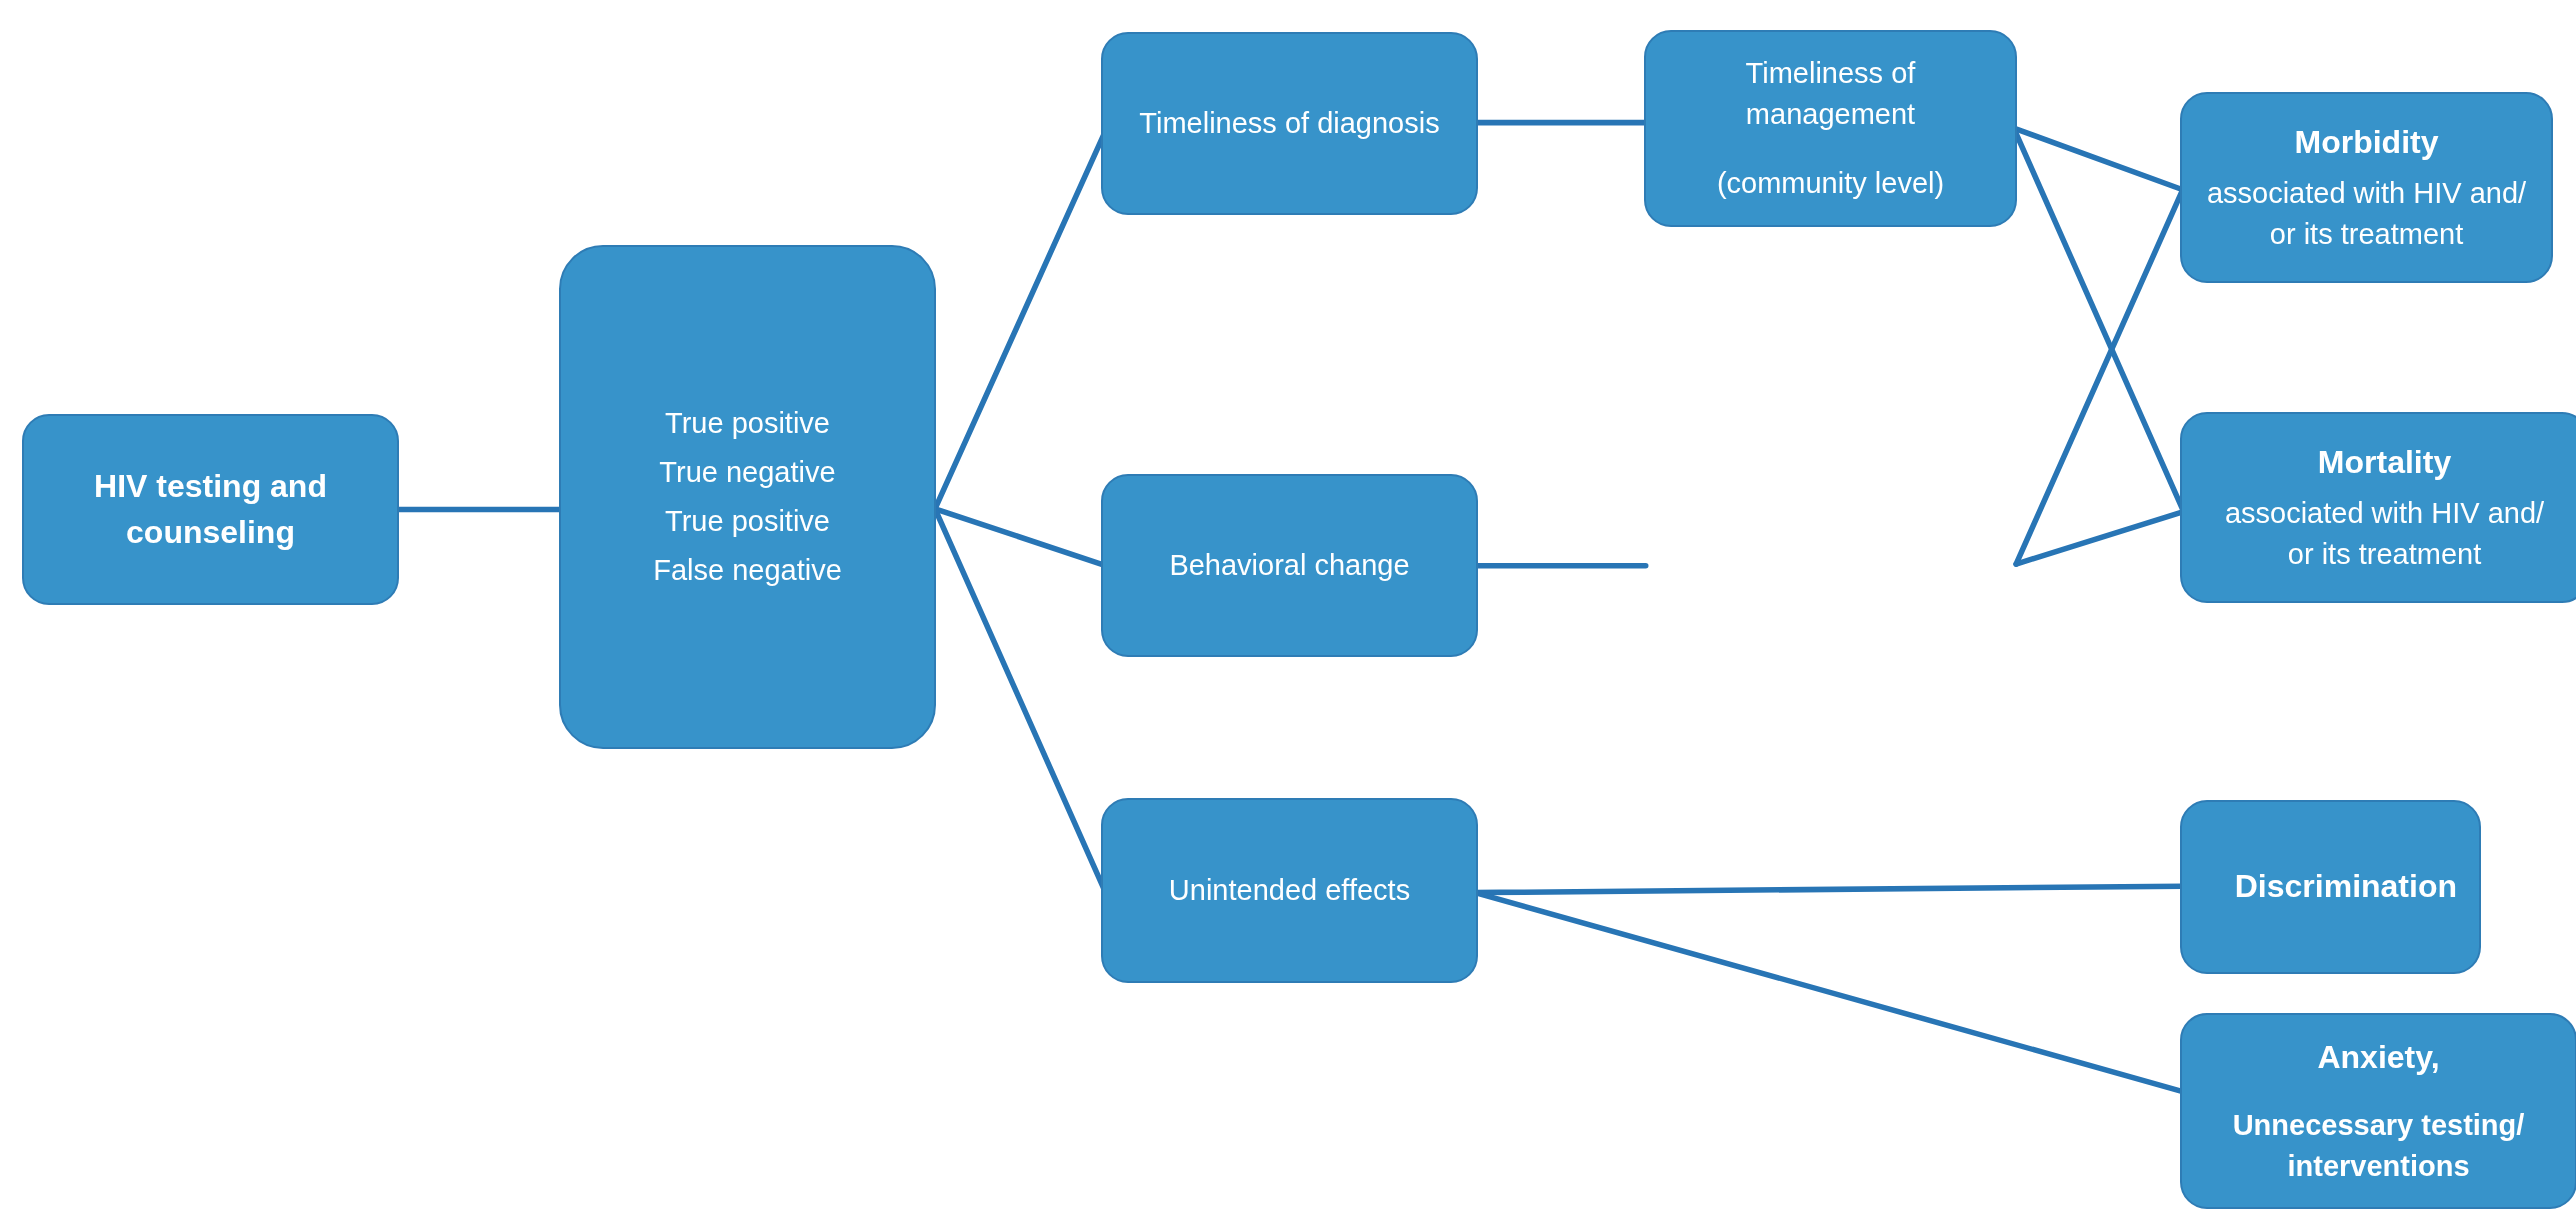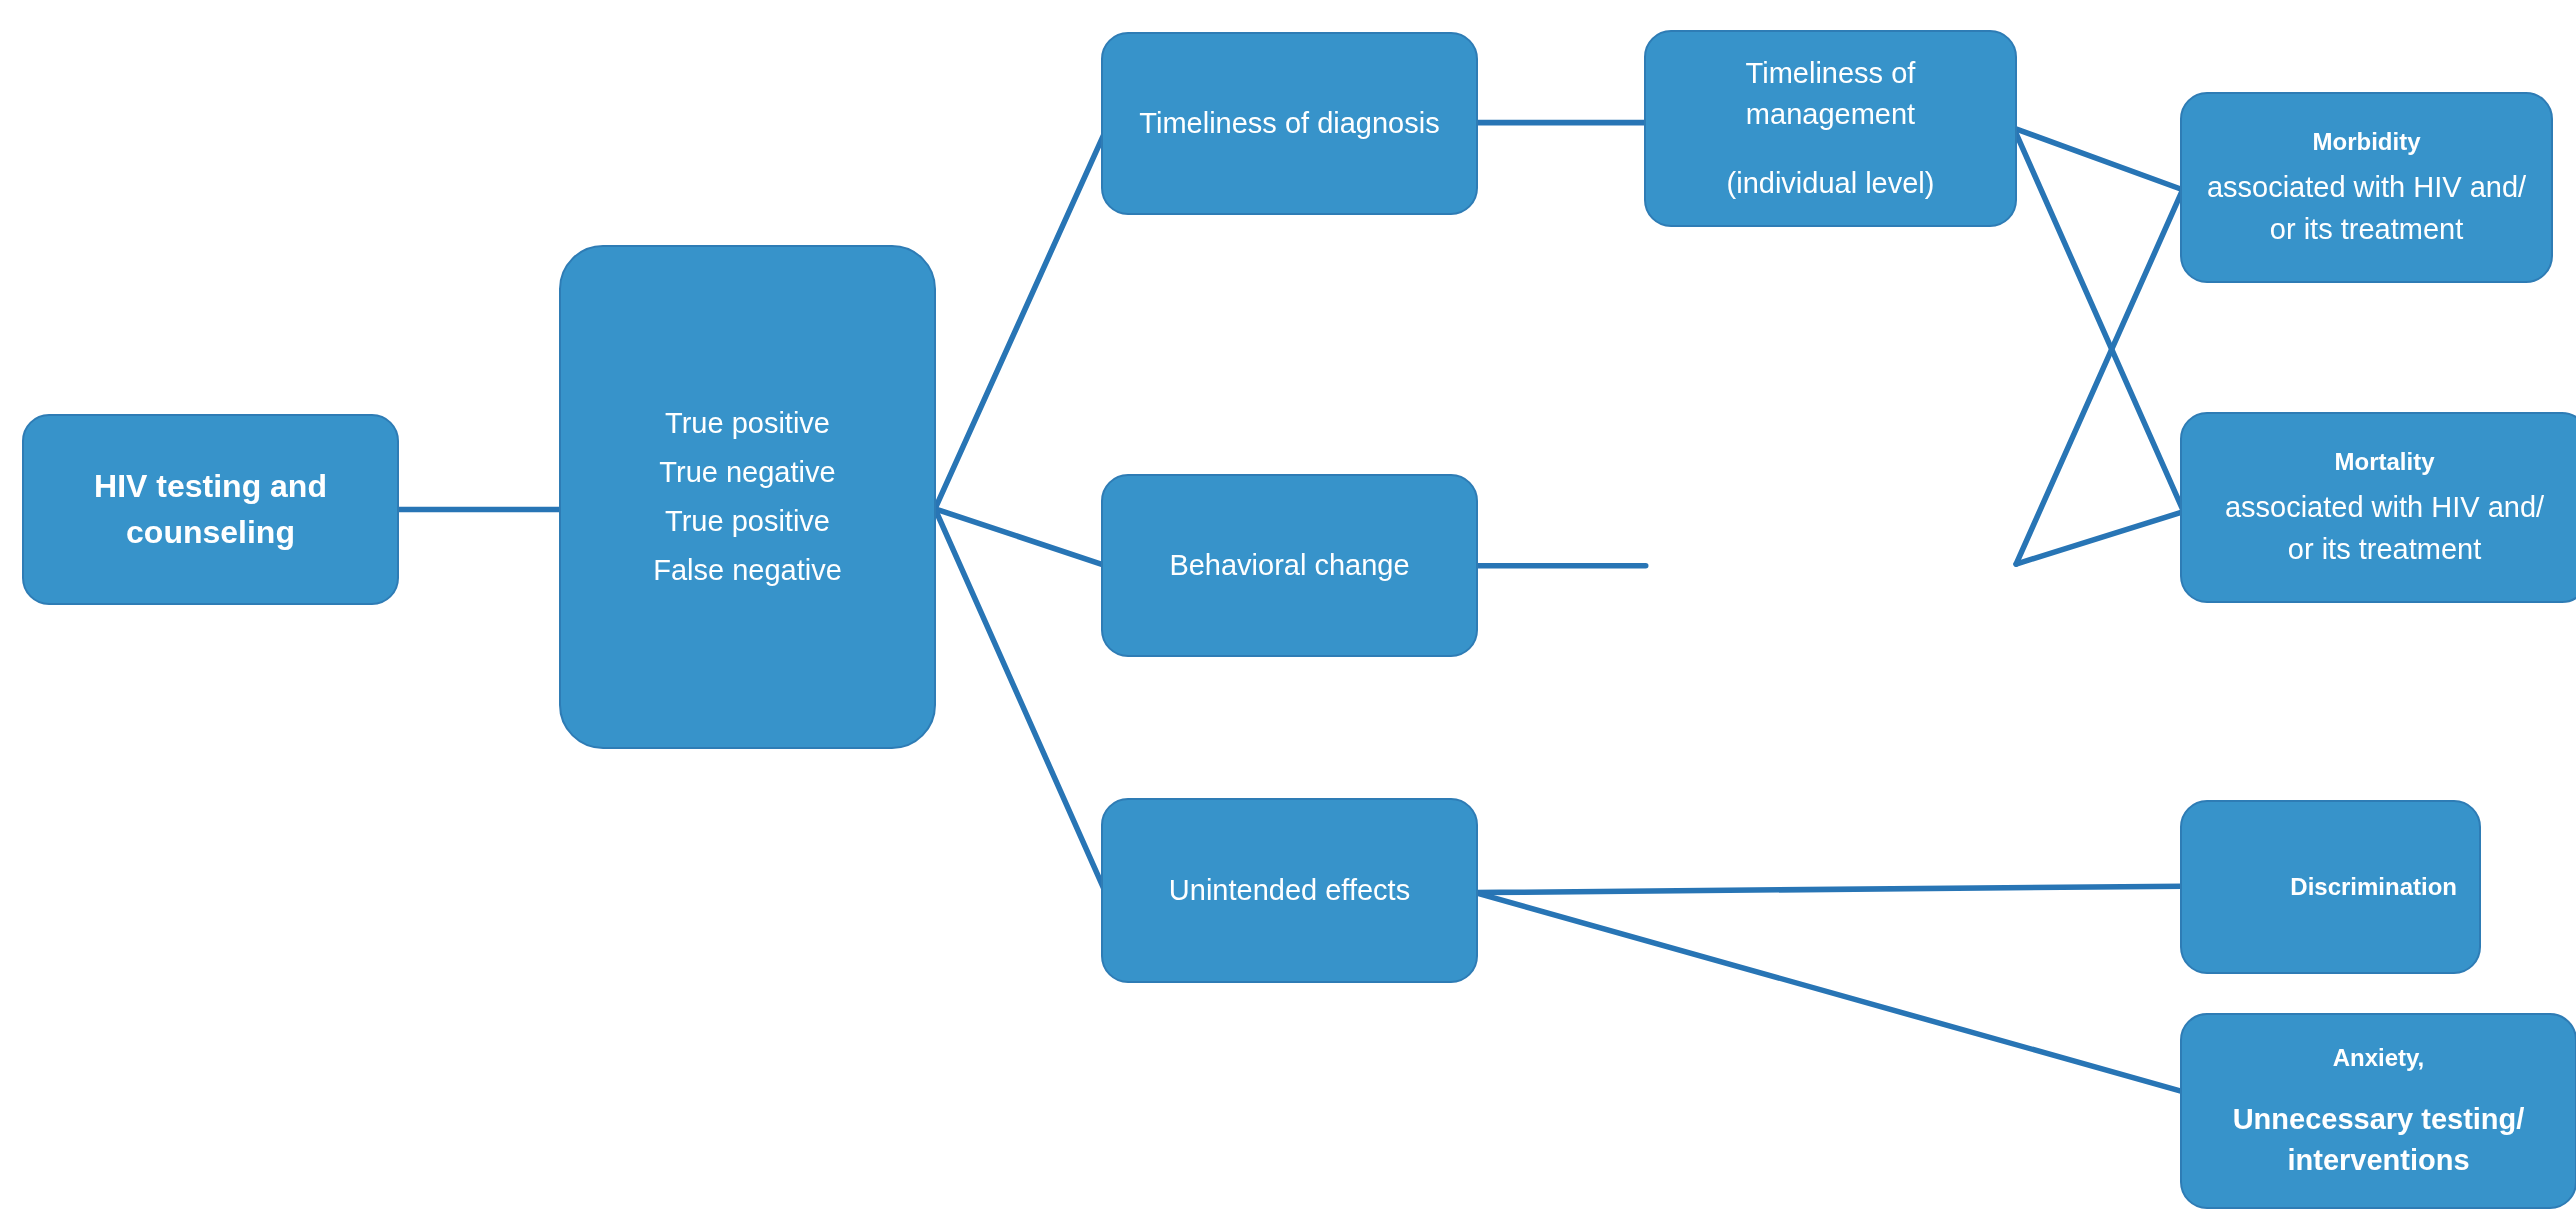--- a/index.html
+++ b/index.html
@@ -33,21 +33,21 @@
     display: flex;
     flex-direction: column;
     align-items: center;
     justify-content: center;
     text-align: center;
     font-size: 29px;
     line-height: 1.42;
     padding: 24px 22px;
   }
   .node .line { display: block; }
-  .node .heading { display: block; font-weight: bold; font-size: 24px; }
+  .node .heading { display: block; font-weight: bold; font-size: 32px; }
   .node .sub { display: block; margin-top: 27px; }
   .bold-body .line { font-weight: bold; }
 
   #n-hiv-testing { left: 22px; top: 414px; width: 377px; height: 191px;
                    font-weight: bold; font-size: 32px; padding: 8px 35px; border-radius: 27px; }
   #n-test-outcomes { left: 559px; top: 245px; width: 377px; height: 504px;
                      border-radius: 44px; }
   #n-test-outcomes .line { line-height: 49px; }
   #n-timeliness-diagnosis { left: 1101px; top: 32px;  width: 377px; height: 183px; }
   #n-behavioral-change    { left: 1101px; top: 474px; width: 377px; height: 183px; }
@@ -99,21 +99,21 @@
   <div class="node" id="n-behavioral-change">
     <span class="line">Behavioral change</span>
   </div>
 
   <div class="node" id="n-unintended-effects">
     <span class="line">Unintended effects</span>
   </div>
 
   <div class="node" id="n-timeliness-management">
     <span class="line">Timeliness of management</span>
-    <span class="sub">(individual level)</span>
+    <span class="sub">(community level)</span>
   </div>
 
 
   <div class="node" id="n-morbidity">
     <span class="heading">Morbidity</span>
     <span class="line">associated with HIV and/</span>
     <span class="line">or its treatment</span>
   </div>
 
   <div class="node" id="n-mortality">

